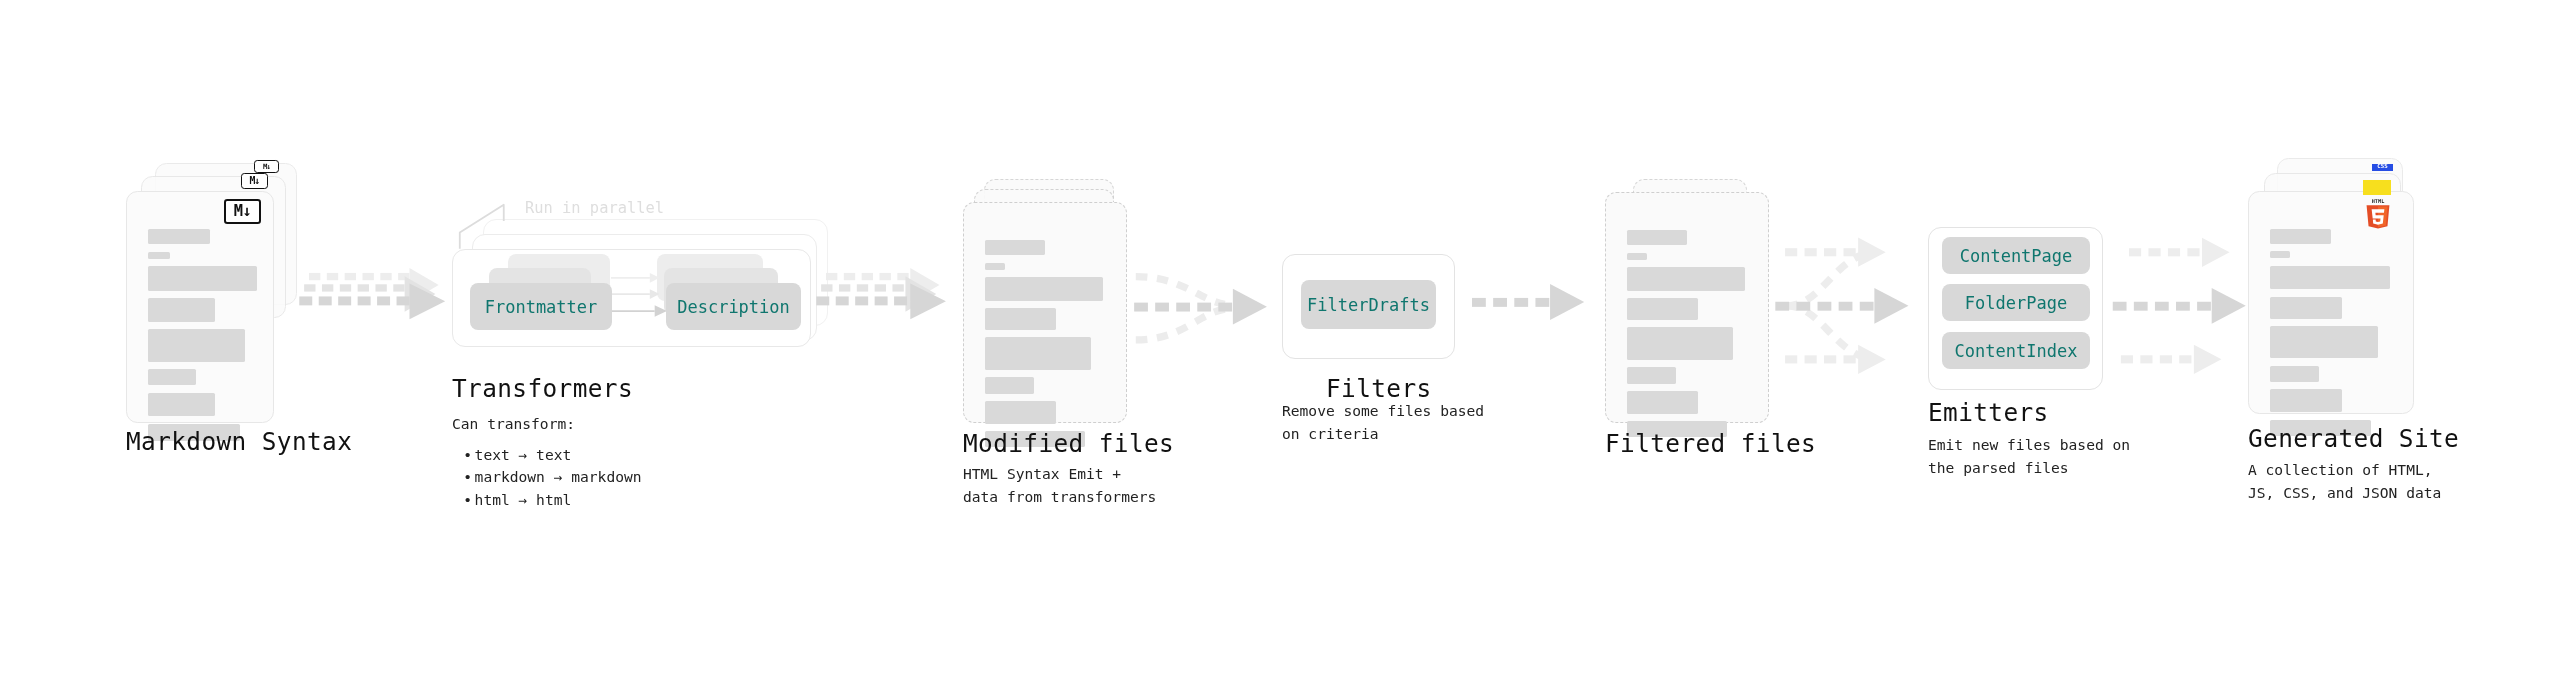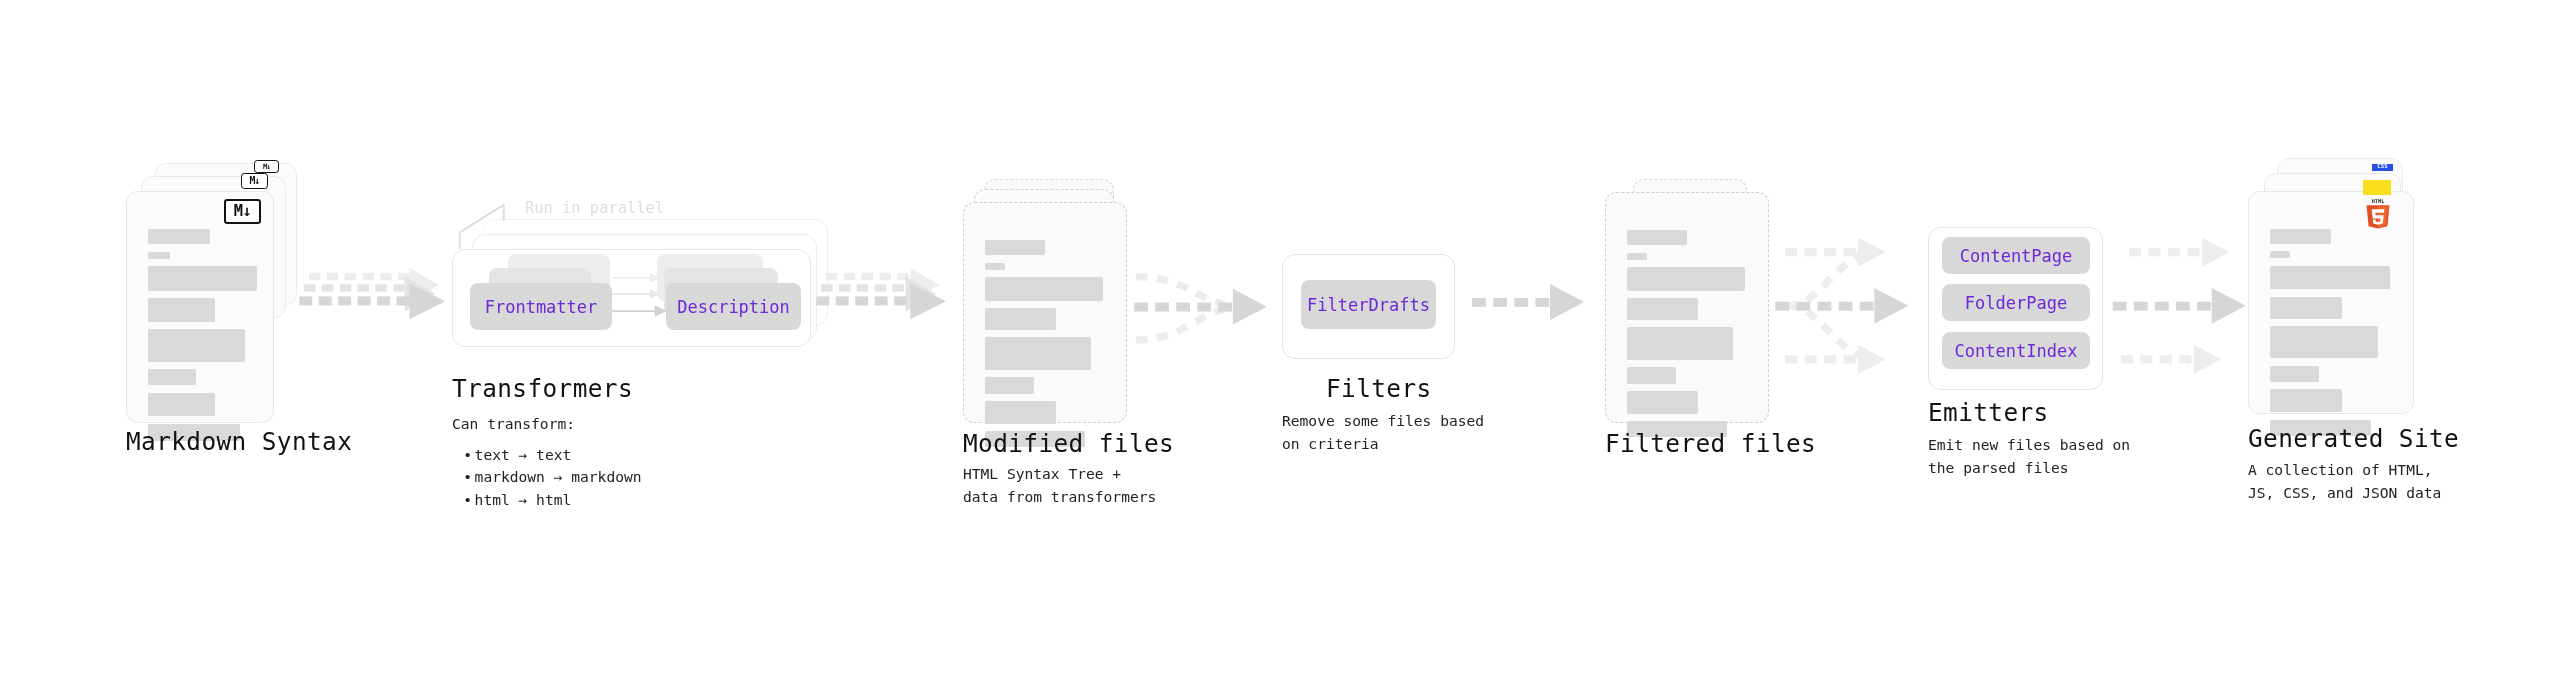--- a/index.html
+++ b/index.html
@@ -40,21 +40,21 @@
   .css-badge span{font-size:5.7px;color:#fff;font-weight:bold;line-height:1;padding-bottom:0.8px;}
 
   
   .pbox{
     position:absolute;border:1.6px solid #e3e3e3;border-radius:13px;
     background:#ffffff;box-sizing:border-box;
   }
   .chip{
     position:absolute;background:#d8d8d8;border-radius:8.1px;
     display:flex;align-items:center;justify-content:center;
-    font-size:17px;color:#6d28d9;white-space:nowrap;
+    font-size:17px;color:#0f766e;white-space:nowrap;
   }
 
   
   .title{position:absolute;font-size:24.4px;color:#111;white-space:nowrap;letter-spacing:0.4px;}
   .sub{position:absolute;font-size:14.6px;color:#222;line-height:1.55;white-space:pre-line;}
   .sub.list{white-space:normal;}
   .sub .bullets{margin:8px;padding-left:14.6px;list-style:none;}
   .sub .bullets li{position:relative;}
   .sub .bullets li:before{content:"\2022";position:absolute;left:-11.4px;}
 
@@ -206,21 +206,21 @@
         <div class="ln" style="width:95%;height:23.6px;"></div>
         <div class="ln" style="width:57%;height:22px;"></div>
         <div class="ln" style="width:85%;height:32.5px;"></div>
         <div class="ln" style="width:39%;height:16.3px;"></div>
         <div class="ln" style="width:57%;height:23px;"></div>
         <div class="ln" style="width:80%;height:16.3px;"></div>
       </div>
     </div>
   </div>
   <div class="title" style="left:963px;top:429px;">Modified files</div>
-  <div class="sub" style="left:963px;top:463px;">HTML Syntax Tree +
+  <div class="sub" style="left:963px;top:463px;">HTML Syntax Emit +
 data from transformers</div>
 
   <svg class="node" style="left:1134px;top:267px;" width="146" height="85" viewBox="0 0 180 105">
     <g stroke="#ececec" stroke-width="9" fill="none" stroke-linecap="butt" stroke-dasharray="14 12">
       <path d="M2 12 C 60 12, 78 40, 112 46"></path>
       <path d="M2 90 C 60 90, 78 58, 112 52"></path>
     </g>
     <g fill="#d6d6d6">
       <rect x="0" y="44" width="17" height="11"></rect>
         <rect x="26" y="44" width="17" height="11"></rect>
@@ -229,21 +229,21 @@
       <rect x="104" y="44" width="17" height="11"></rect>
       <polygon points="122,27 164,49 122,71"></polygon>
     </g>
   </svg>
 
   <div class="pbox" style="left:1282px;top:254px;width:173px;height:105px;"></div>
   <div class="chip" style="left:1301px;top:280px;width:135px;height:49px;">
     <span>FilterDrafts</span>
   </div>
   <div class="title" style="left:1282px;top:374px;margin-left:44px;">Filters</div>
-  <div class="sub" style="left:1282px;top:410px;">Remove some files based
+  <div class="sub" style="left:1282px;top:400px;">Remove some files based
 on criteria</div>
 
   <svg class="node" style="left:1472px;top:284px;" width="122" height="49" viewBox="0 0 150 60">
     <g fill="#d6d6d6">
       <rect x="0" y="17" width="17" height="11"></rect>
         <rect x="26" y="17" width="17" height="11"></rect>
       <rect x="52" y="17" width="17" height="11"></rect>
         <rect x="78" y="17" width="17" height="11"></rect>
       <polygon points="96,0 138,22 96,44"></polygon>
     </g>

